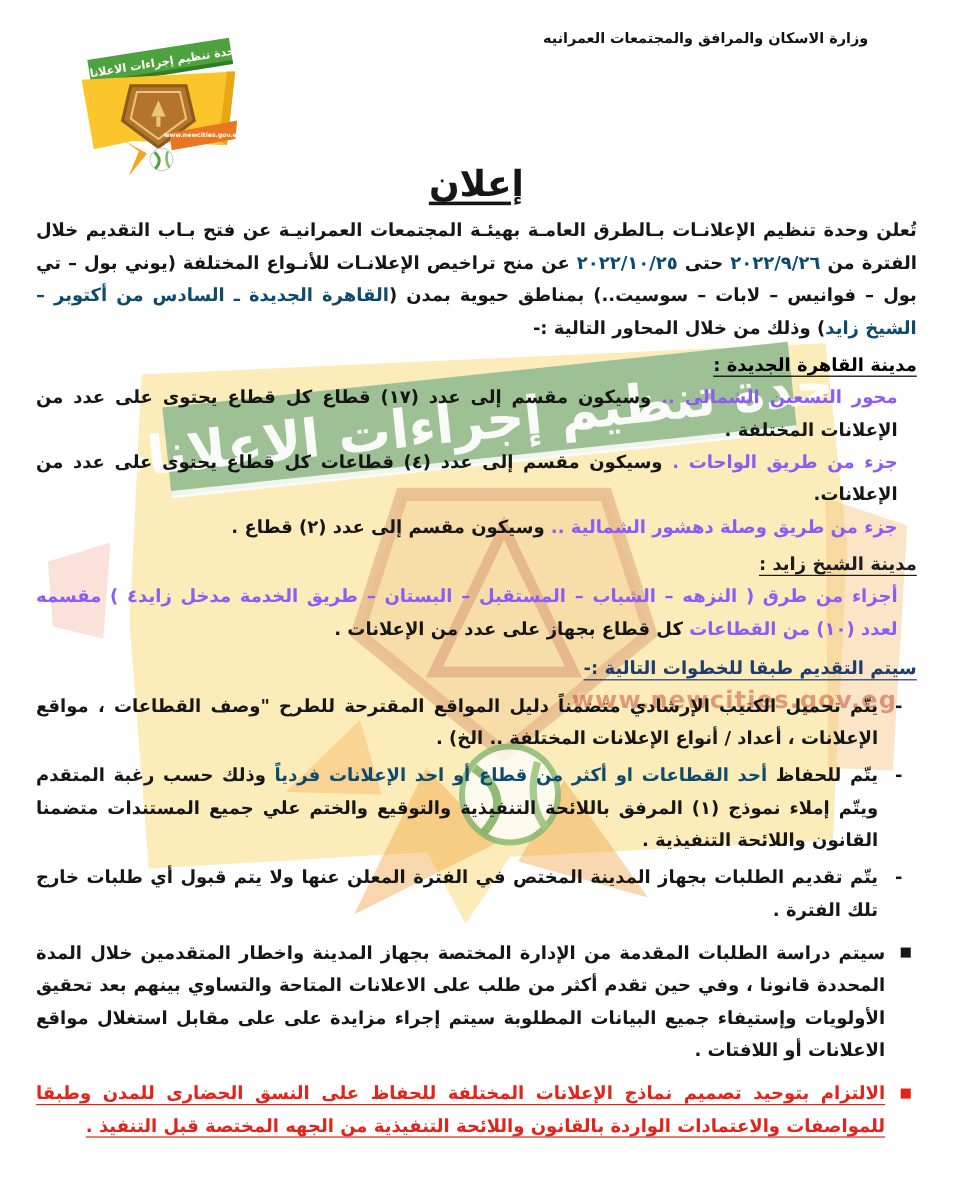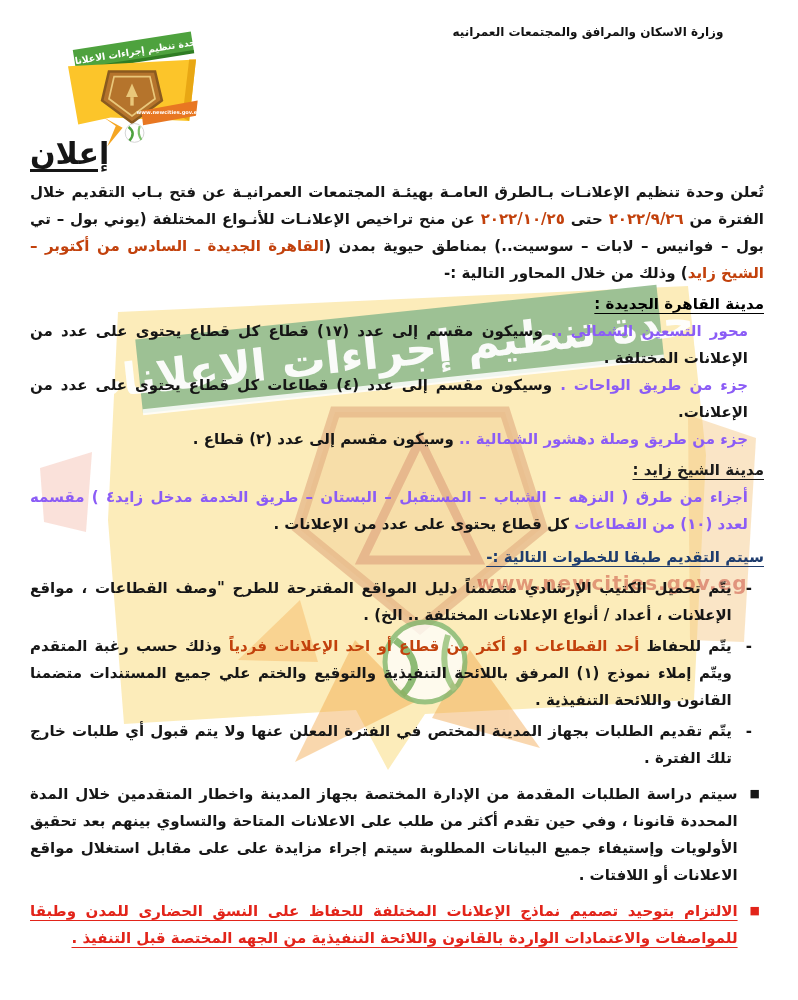--- a/index.html
+++ b/index.html
@@ -14,27 +14,27 @@
   }
   
   .watermark { position:absolute; inset:0; z-index:1; pointer-events:none; }
   
   .page { position:relative; z-index:2; padding:22px 34px 0 30px; display:flex; flex-direction:column; flex:1; }
 
   .hdr { display:flex; flex-direction:row; align-items:flex-start; }
   .hdr-text { width:352px; text-align:center; font-weight:800; font-size:12px; line-height:1.68; color:#111; }
   .hdr-logo { margin-right:auto; margin-left:18px; width:168px; height:128px; }
 
-  .doc-title { text-align:left; font-size:30px; font-weight:800; margin-top:-14px; }
+  .doc-title { text-align:center; font-size:30px; font-weight:800; margin-top:-14px; }
   .doc-title span { text-decoration:underline; text-underline-offset:5px; text-decoration-thickness:2.5px; }
 
   .body-text { font-size:15px; font-weight:700; line-height:1.8; text-align:justify; }
   .intro { margin-top:8px; }
 
-  .red { color:#c2410c; }
+  .red { color:#0c4a6e; }
   .sec-title { font-weight:800; text-decoration:underline; text-underline-offset:4px; margin-top:4px; }
   .sec-title.maroon { color:#000000; }
   .sec-title.dark { color:#1c1c1c; }
   .steps-title { color:#1e3c6e; font-weight:800; text-decoration:underline; text-underline-offset:4px; margin-top:6px; }
 
   .sec-item { padding-right:16px; }
   .lead { color:#8b5cf6; font-weight:800; }
 
   .dash-item { display:flex; gap:14px; padding-right:12px; margin-top:4px; }
   .dash-item .bullet { flex:0 0 auto; font-weight:800; }
@@ -121,21 +121,21 @@
 
   <p class="body-text intro"><span>تُعلن وحدة تنظيم الإعلانـات بـالطرق العامـة بهيئـة المجتمعات العمرانيـة عن فتح بـاب التقديم خلال الفترة من </span><span class="red">٢٠٢٢/٩/٢٦</span><span> حتى </span><span class="red">٢٠٢٢/١٠/٢٥</span><span> عن منح تراخيص الإعلانـات للأنـواع المختلفة (يوني بول – تي بول – فوانيس – لابات – سوسيت..) بمناطق حيوية بمدن (</span><span class="red">القاهرة الجديدة ـ السادس من أكتوبر – الشيخ زايد</span><span>) وذلك من خلال المحاور التالية :-</span></p>
 
   <div class="body-text sec-title maroon">مدينة القاهرة الجديدة :</div>
   <p class="body-text sec-item"><span class="lead">محور التسعين الشمالى ..</span><span> وسيكون مقسم إلى عدد (١٧) قطاع كل قطاع يحتوى على عدد من الإعلانات المختلفة .</span></p>
 
   <p class="body-text sec-item"><span class="lead">جزء من طريق الواحات .</span><span> وسيكون مقسم إلى عدد (٤) قطاعات كل قطاع يحتوى على عدد من الإعلانات.</span></p>
   <p class="body-text sec-item"><span class="lead">جزء من طريق وصلة دهشور الشمالية ..</span><span> وسيكون مقسم إلى عدد (٢) قطاع .</span></p>
 
   <div class="body-text sec-title dark">مدينة الشيخ زايد :</div>
-  <p class="body-text sec-item"><span class="lead">أجزاء من طرق ( النزهه – الشباب – المستقبل – البستان – طريق الخدمة مدخل زايد٤ ) مقسمه لعدد (١٠) من القطاعات</span><span> كل قطاع يحتوى على عدد من الإعلانات .</span></p>
+  <p class="body-text sec-item"><span class="lead">أجزاء من طرق ( النزهه – الشباب – المستقبل – البستان – طريق الخدمة مدخل زايد٤ ) مقسمه لعدد (١٠) من القطاعات</span><span> كل قطاع بجهاز على عدد من الإعلانات .</span></p>
 
   <div class="body-text steps-title">سيتم التقديم طبقا للخطوات التالية :-</div>
 
   <div class="body-text dash-item">
     <span class="bullet">-</span>
     <span><span>يتّم تحميل الكتيب الإرشادي متضمناً دليل المواقع المقترحة للطرح "وصف القطاعات ، مواقع الإعلانات ، أعداد / أنواع الإعلانات المختلفة .. الخ) .</span><span class="red"></span><span></span></span>
   </div>
   <div class="body-text dash-item">
     <span class="bullet">-</span>
     <span><span>يتّم للحفاظ </span><span class="red">أحد القطاعات او أكثر من قطاع أو احد الإعلانات فردياً</span><span> وذلك حسب رغبة المتقدم ويتّم إملاء نموذج (١) المرفق باللائحة التنفيذية والتوقيع والختم علي جميع المستندات متضمنا القانون واللائحة التنفيذية .</span></span>

